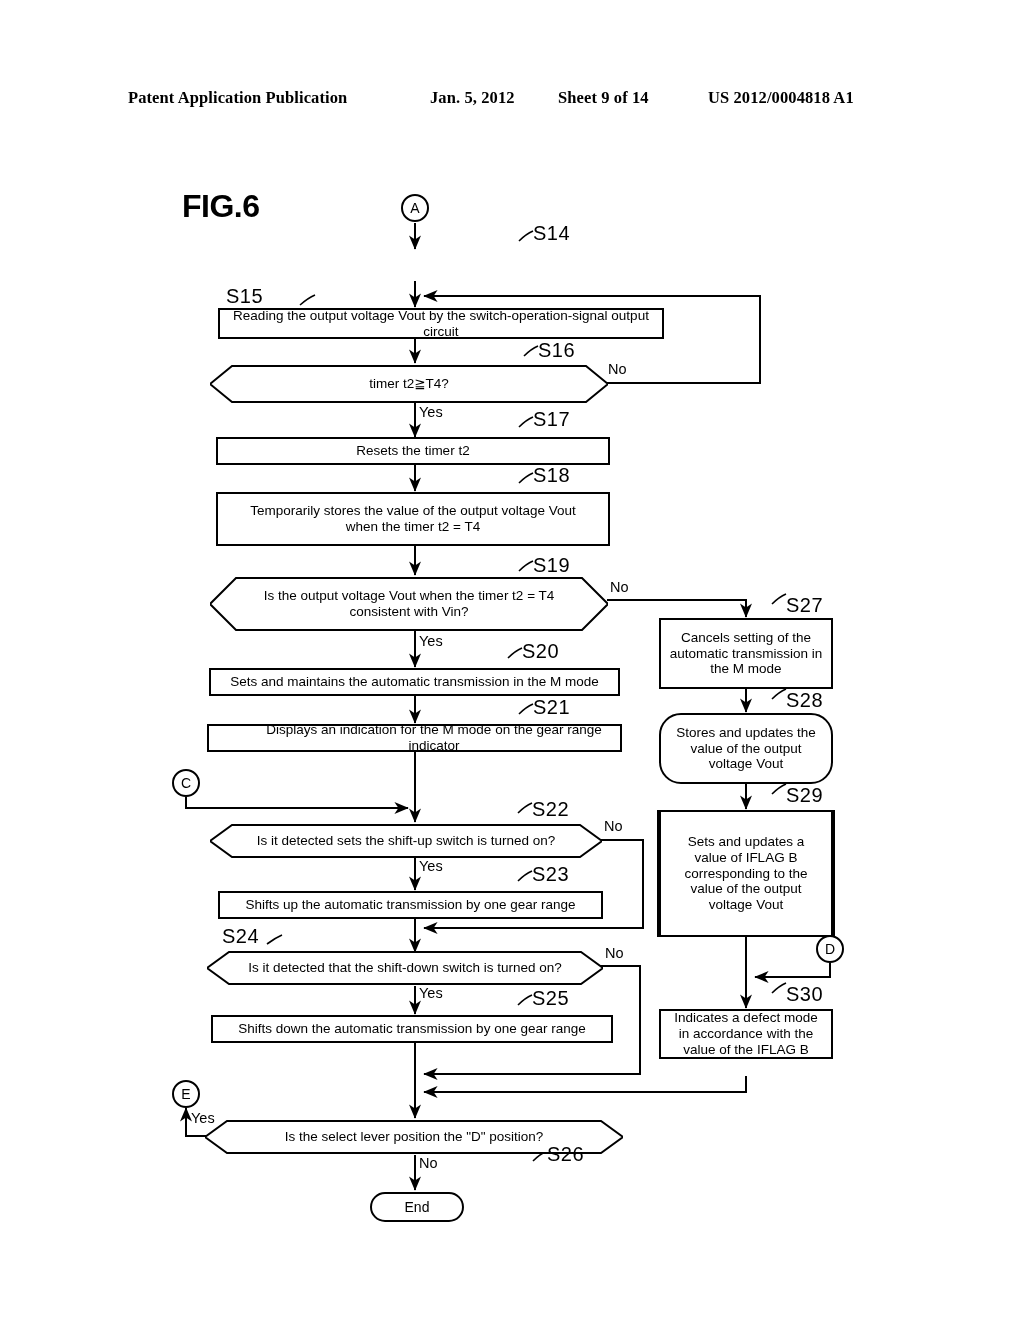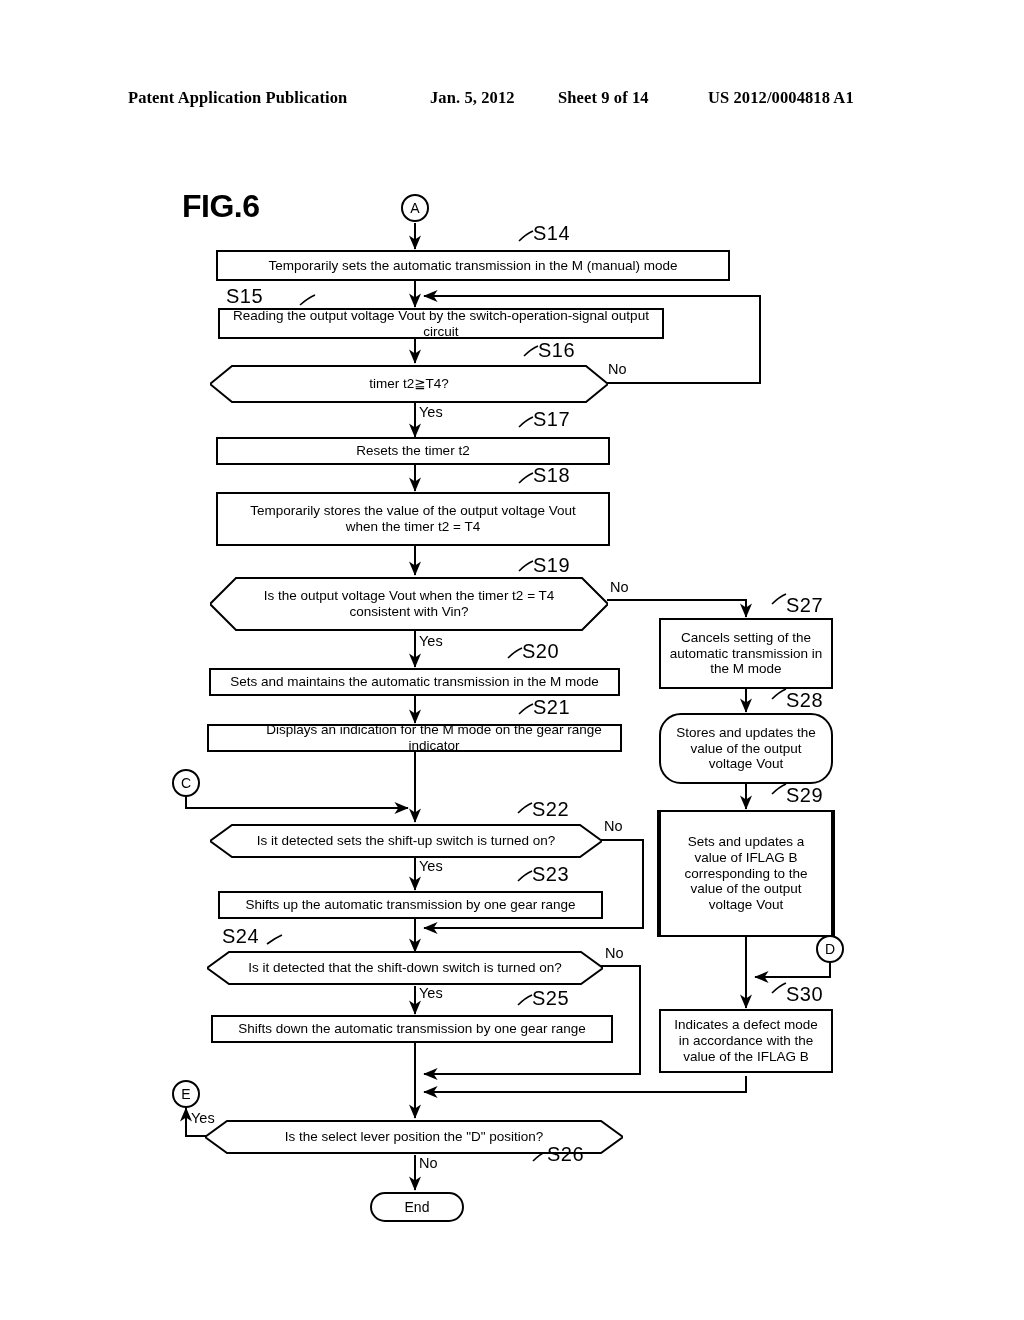--- a/index.html
+++ b/index.html
@@ -228,23 +228,20 @@
       <path d="M772,794 q7,-7 14,-10" stroke-width="1.6"></path>
       <path d="M772,993 q7,-7 14,-10" stroke-width="1.6"></path>
     </g>
   </svg>
 
   <div class="conn" style="left:401px; top:194px;">A</div>
   <div class="conn" style="left:172px; top:769px;">C</div>
   <div class="conn" style="left:816px; top:935px;">D</div>
   <div class="conn" style="left:172px; top:1080px;">E</div>
 
-  <div class="fbox" style="left:216px; top:250px; width:514px; height:31px;">
-    <div class="inner">Temporarily sets the automatic transmission in the M (manual) mode</div>
-  </div>
   <div class="steplbl" style="left:533px; top:222px;">S14</div>
 
   <div class="fbox" style="left:218px; top:308px; width:446px; height:31px;">
     <div class="inner">Reading the output voltage Vout by the switch-operation-signal output circuit</div>
   </div>
   <div class="steplbl" style="left:226px; top:285px;">S15</div>
 
   <div class="hexwrap" style="left:210px; top:364px; width:398px; height:40px;">
     <svg viewBox="0 0 398 40" width="398" height="40" xmlns="http://www.w3.org/2000/svg">
       <polygon points="0,20 22,2 376,2 398,20 376,38 22,38" fill="#fff" stroke="#000" stroke-width="2"></polygon>
@@ -359,21 +356,21 @@
     <div class="inner">
       <div>Sets and updates a</div>
       <div>value of IFLAG B</div>
       <div>corresponding to the</div>
       <div>value of the output</div>
       <div>voltage Vout</div>
     </div>
   </div>
   <div class="steplbl" style="left:786px; top:784px;">S29</div>
 
-  <div class="fbox" style="left:659px; top:1009px; width:174px; height:64px;">
+  <div class="fbox" style="left:659px; top:1009px; width:174px; height:50px;">
     <div class="inner">
       <div>Indicates a defect mode</div>
       <div>in accordance with the</div>
       <div>value of the IFLAG B</div>
     </div>
   </div>
   <div class="steplbl" style="left:786px; top:983px;">S30</div>
 
 </div>
 

